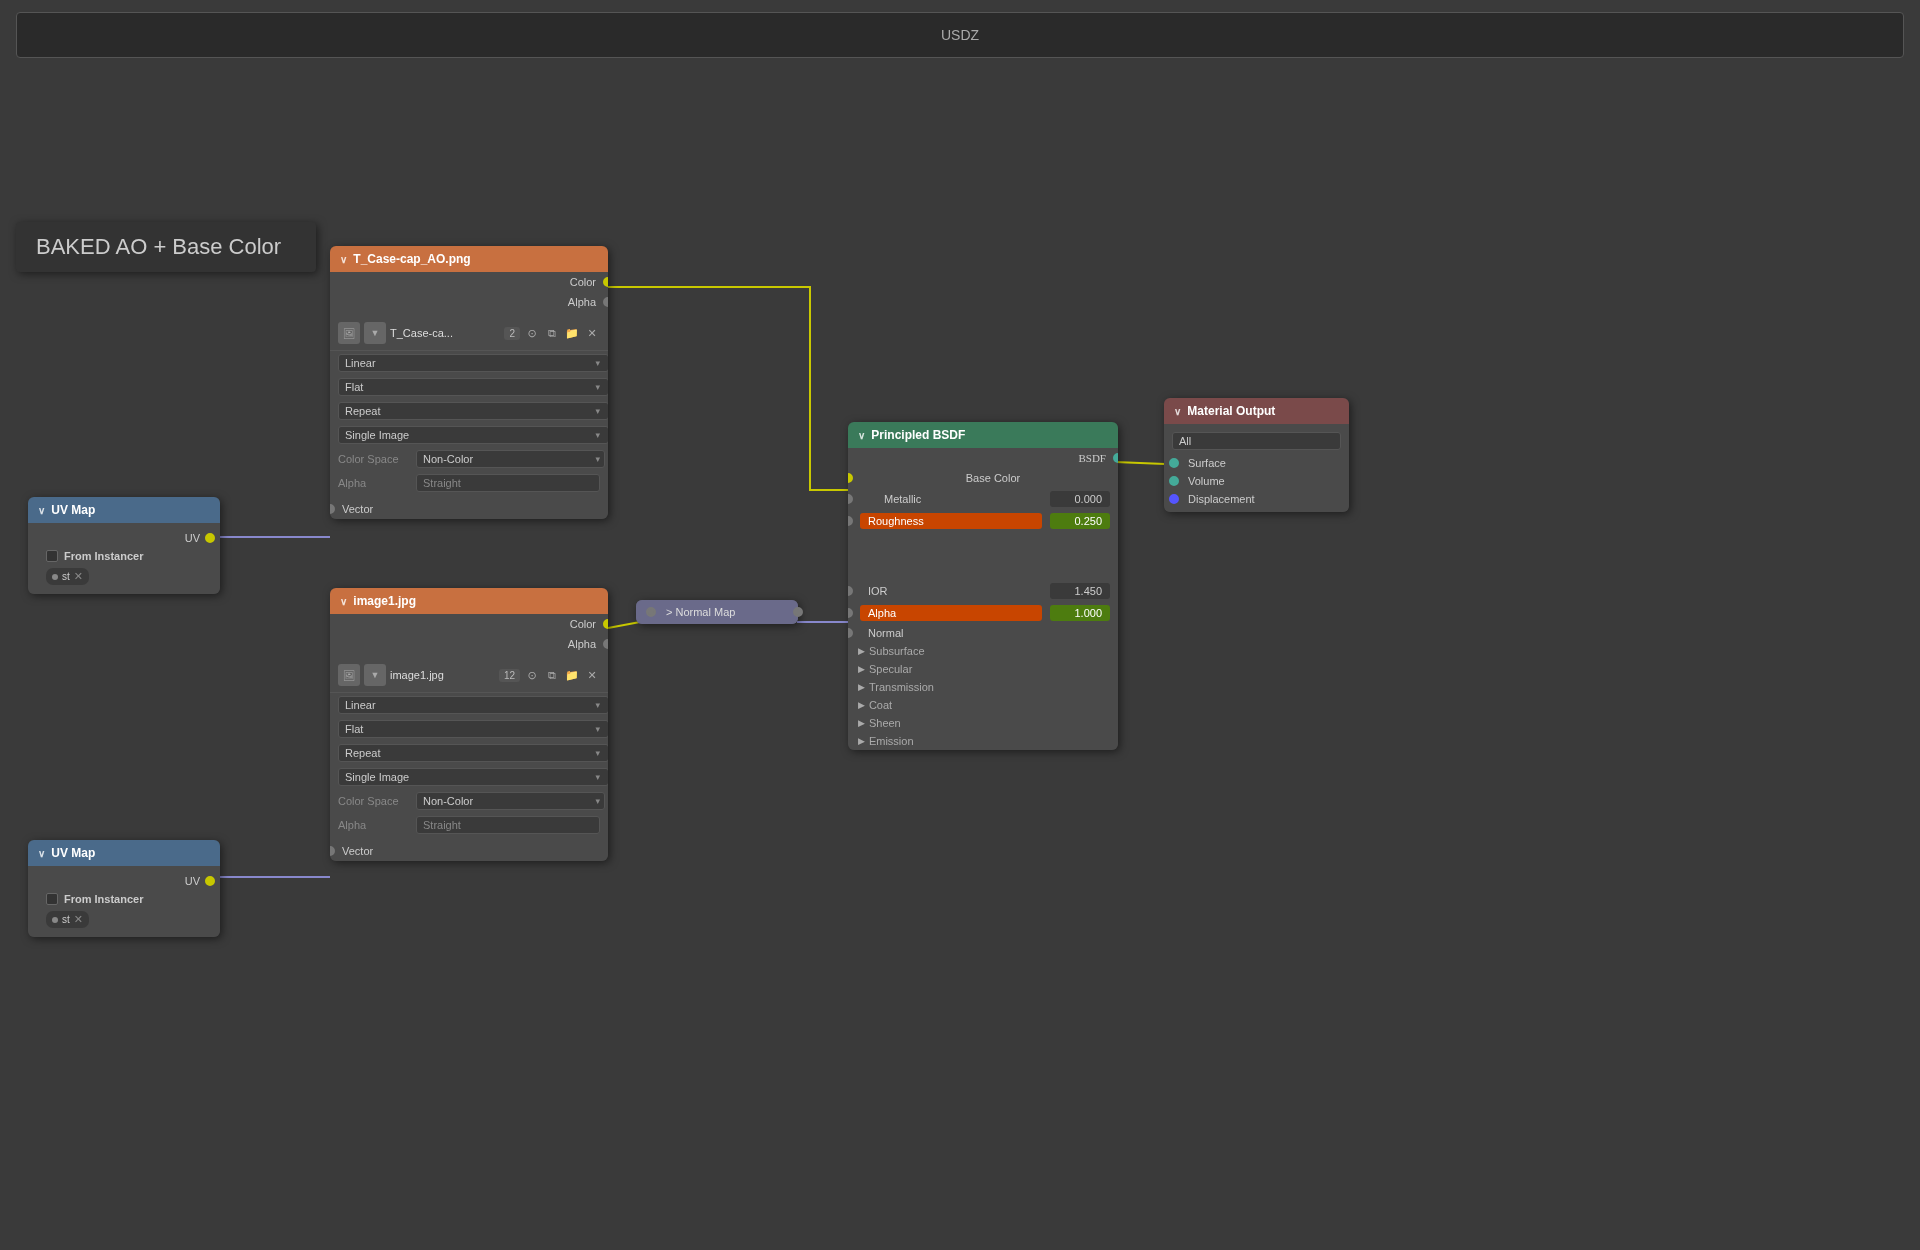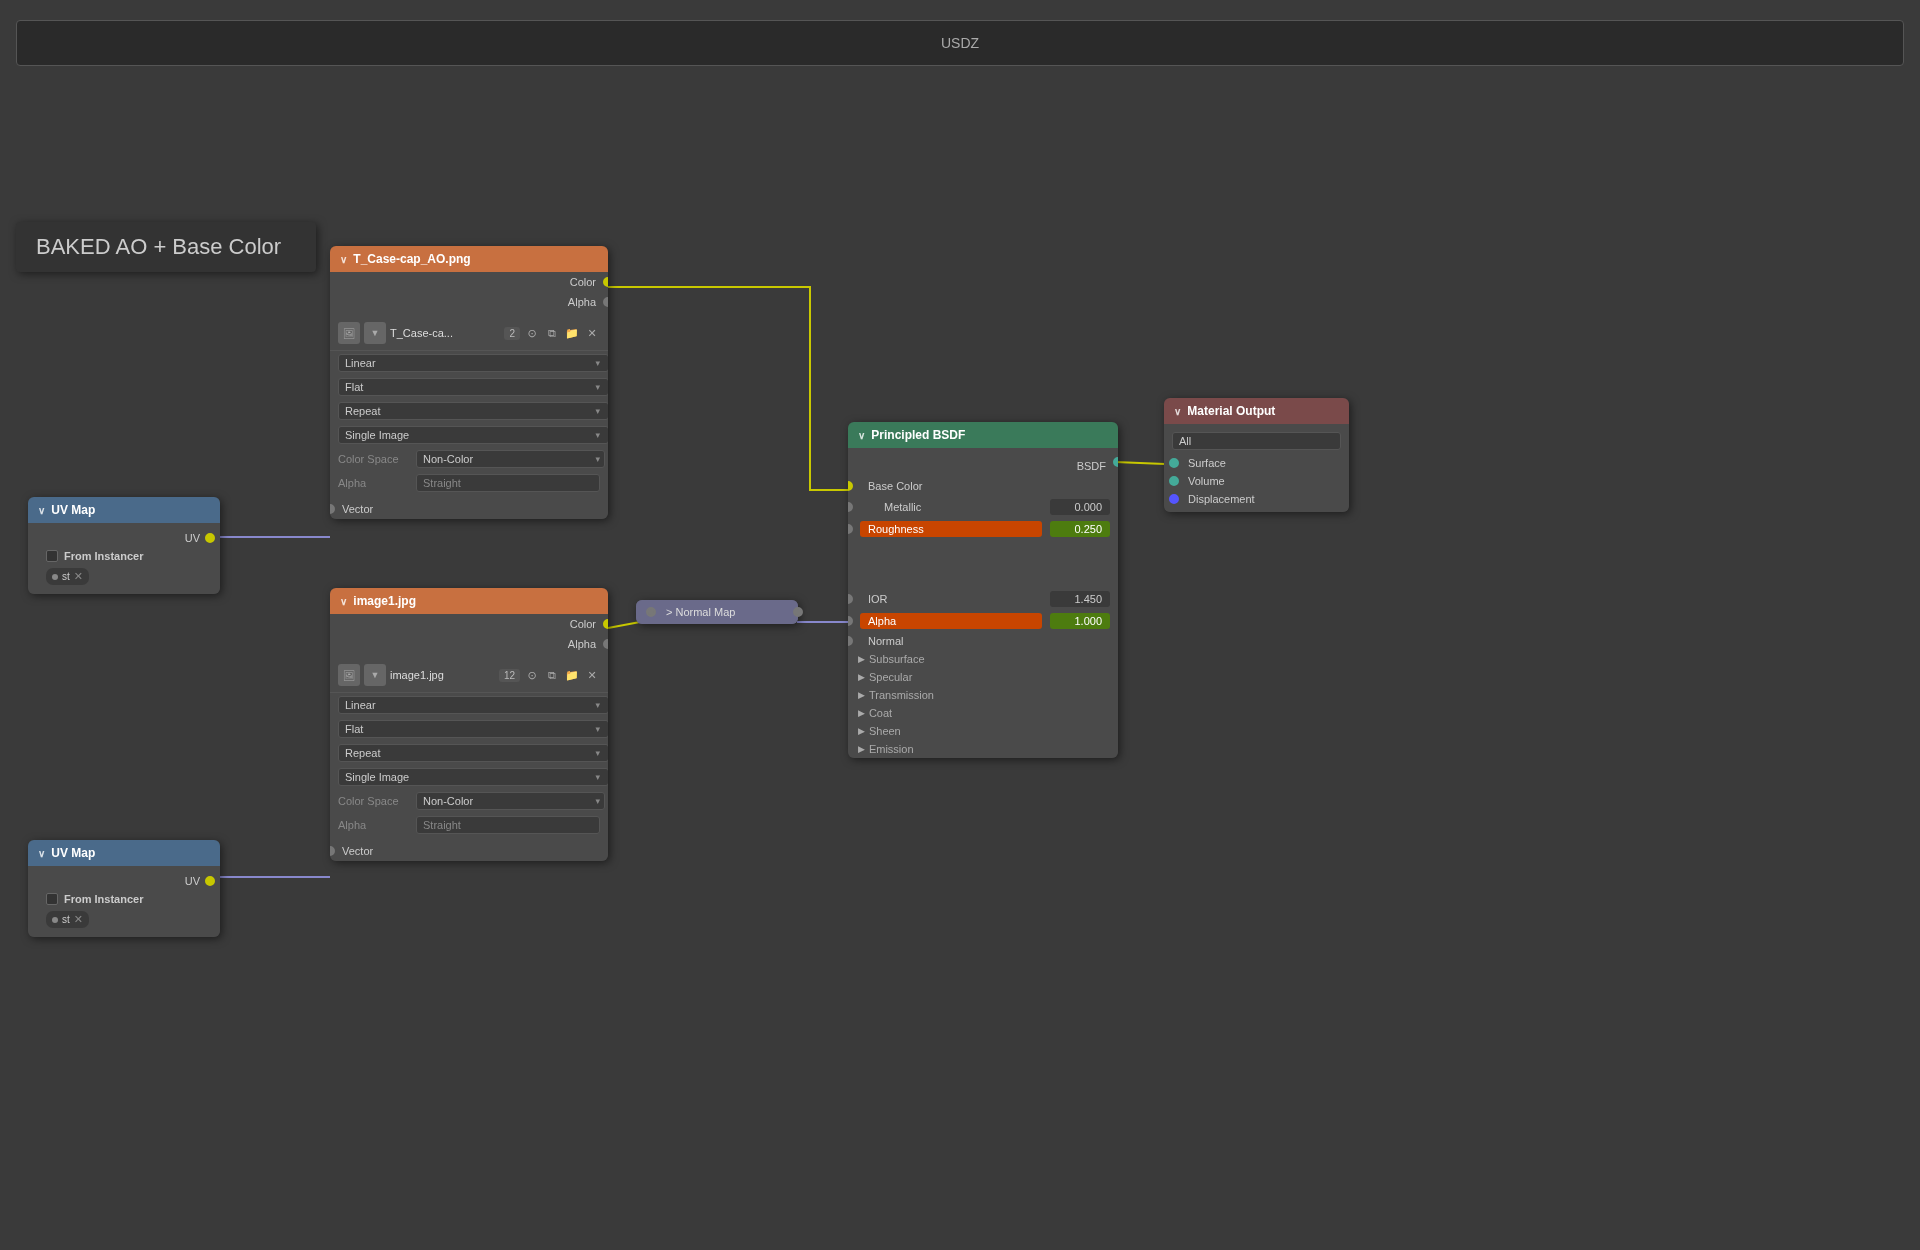--- a/index.html
+++ b/index.html
@@ -12,21 +12,21 @@
       height: 1250px;
       overflow: hidden;
       position: relative;
     }
 
     
     .top-bar {
       background: #2a2a2a;
       border: 1px solid #555;
       border-radius: 4px;
-      margin: 20px 16px;
+      margin: 12px 16px;
       padding: 14px;
       text-align: center;
       color: #aaa;
       font-size: 14px;
     }
 
     
     .canvas {
       position: absolute;
       top: 92px;
@@ -534,26 +534,26 @@
     </div>
   </div>
 
   <div class="node" style="left:848px; top:330px; width:270px;">
     <div class="node-header" style="background:#3a7a5a;">
       <span class="chevron">∨</span>
       <span>Principled BSDF</span>
     </div>
     <div class="image-node-body">
 
-      <div style="position:relative; display:flex; justify-content:flex-end; padding:12px 12px 4px 0; align-items:flex-start;">
+      <div style="position:relative; display:flex; justify-content:flex-end; padding:4px 12px 4px 0; align-items:flex-start;font-family:Liberation Serif, serif;">
         <span style="font-size:11px; color:#ccc;">BSDF</span>
         <div class="socket green"></div>
       </div>
 
-      <div style="position:relative; display:flex; justify-content:flex-start; padding:4px 0 4px 12px; align-items:center;">
+      <div style="position:relative; display:flex; justify-content:center; padding:4px 0 4px 12px; align-items:center;">
         <div class="socket yellow left"></div>
         <span style="font-size:11px; color:#ccc; padding-left:8px;">Base Color</span>
       </div>
 
       <div style="position:relative; display:flex; justify-content:flex-start; padding:3px 8px 3px 12px; align-items:center; gap:8px;">
         <div class="socket gray left"></div>
         <span style="font-size:11px; color:#ccc; flex:1; padding-left:8px;margin-left:16px;">Metallic</span>
         <span class="bsdf-value">0.000</span>
       </div>
 

